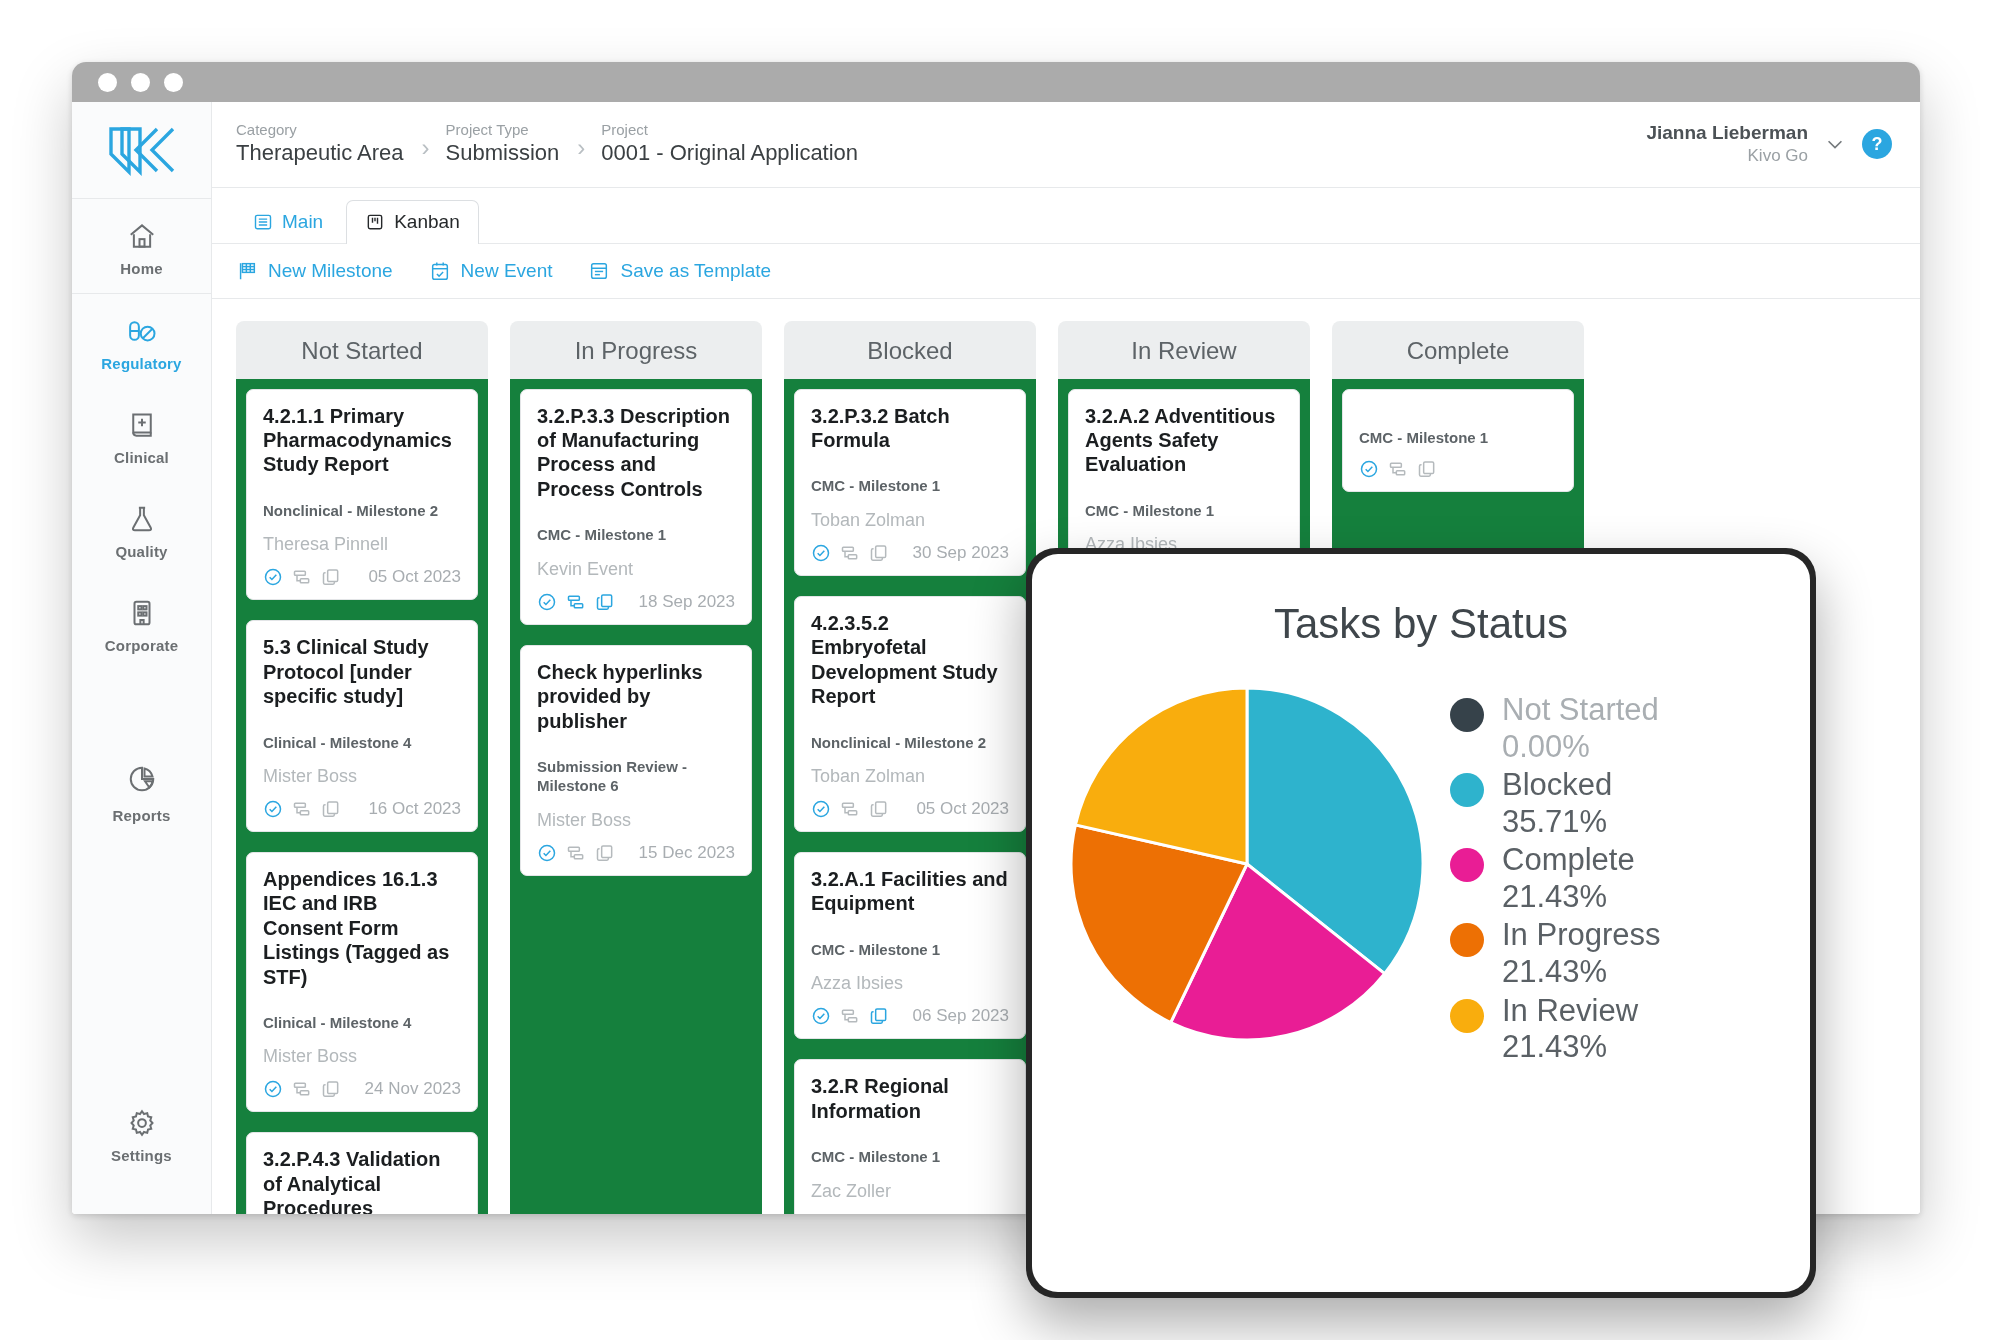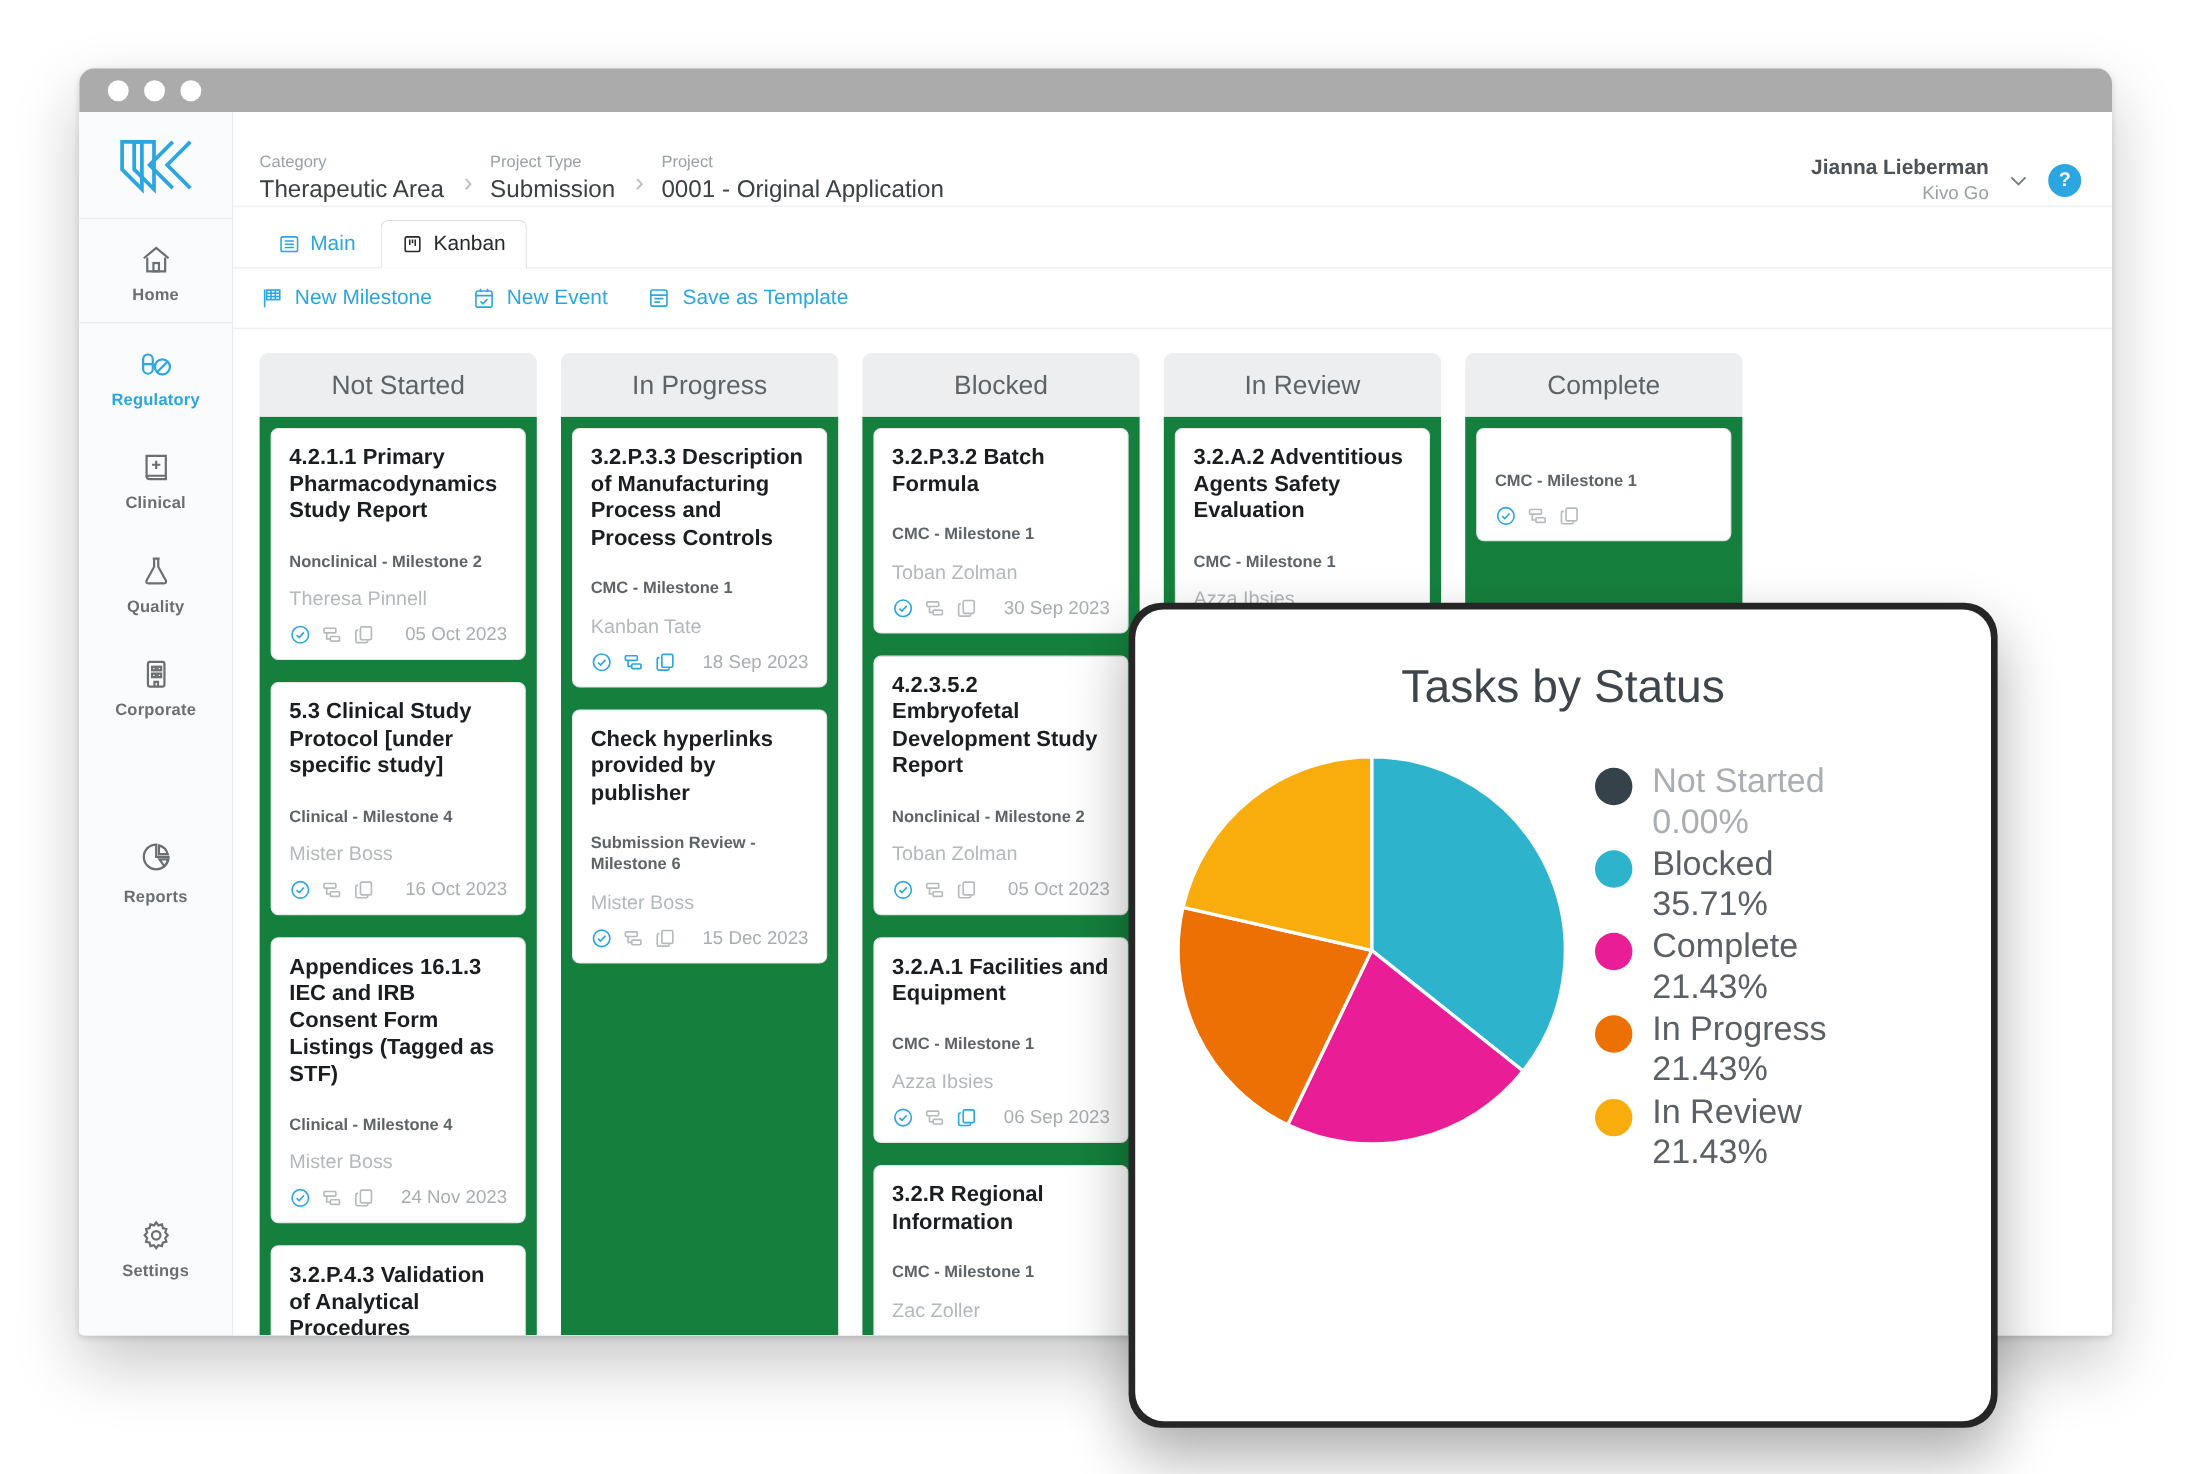--- a/index.html
+++ b/index.html
@@ -49,21 +49,21 @@
   .nav-item .nav-label { font-size: 15px; font-weight: 700; letter-spacing:.2px;}
   .nav-item.active { color: #2ba6e0; }
   .nav-item.active .nav-label { color:#2ba6e0; }
   .nav-spacer { flex: 1 1 auto; }
   .nav-icon { width: 30px; height: 30px; display:block; }
 
   
   .main { flex: 1 1 auto; display: flex; flex-direction: column; min-width:0; background:#fff;}
 
   .topbar {
-    height: 96px; display: flex; align-items: flex-end;
+    height: 96px; display: flex; align-items: center;
     border-bottom: 1px solid #e7e9eb;
     padding: 0 28px 0 24px;
   }
   .crumbs { display: flex; align-items: flex-end; gap: 0; }
   .crumb { padding-right: 4px; }
   .crumb .c-label { font-size: 15px; color: #9aa0a4; line-height: 1.25; }
   .crumb .c-value { font-size: 22px; color: #3b4043; line-height: 1.3; }
   .crumb-sep { font-size: 24px; color: #b9bfc3; margin: 0 16px 6px 14px; }
 
   .topbar-spacer { flex: 1 1 auto; }
@@ -416,21 +416,21 @@
                   </div>
                 </div>
               </div>
             </div>
             <div class="col">
               <div class="col-head">In Progress</div>
               <div class="col-body">
                 <div class="card">
                   <div class="card-title">3.2.P.3.3 Description of Manufacturing Process and Process Controls</div>
                   <div class="card-meta">CMC - Milestone 1</div>
-                  <div class="card-owner">Kanban Tate</div>
+                  <div class="card-owner">Kevin Event</div>
                   <div class="card-foot">
                     <div class="card-icons">
                       <svg width="20" height="20" viewBox="0 0 24 24" fill="none" stroke="#2ba6e0" stroke-width="1.8">
                         <circle cx="12" cy="12" r="9"></circle>
                         <path d="M8 12.3 l2.7 2.7 5.3-5.6"></path>
                       </svg>
                       <svg width="20" height="20" viewBox="0 0 24 24" fill="none" stroke="#2ba6e0" stroke-width="1.8">
                         <rect x="3" y="5" width="13" height="5" rx="1"></rect>
                         <rect x="10" y="14" width="10" height="5" rx="1"></rect>
                         <path d="M6 10 V16.5 H10"></path>

